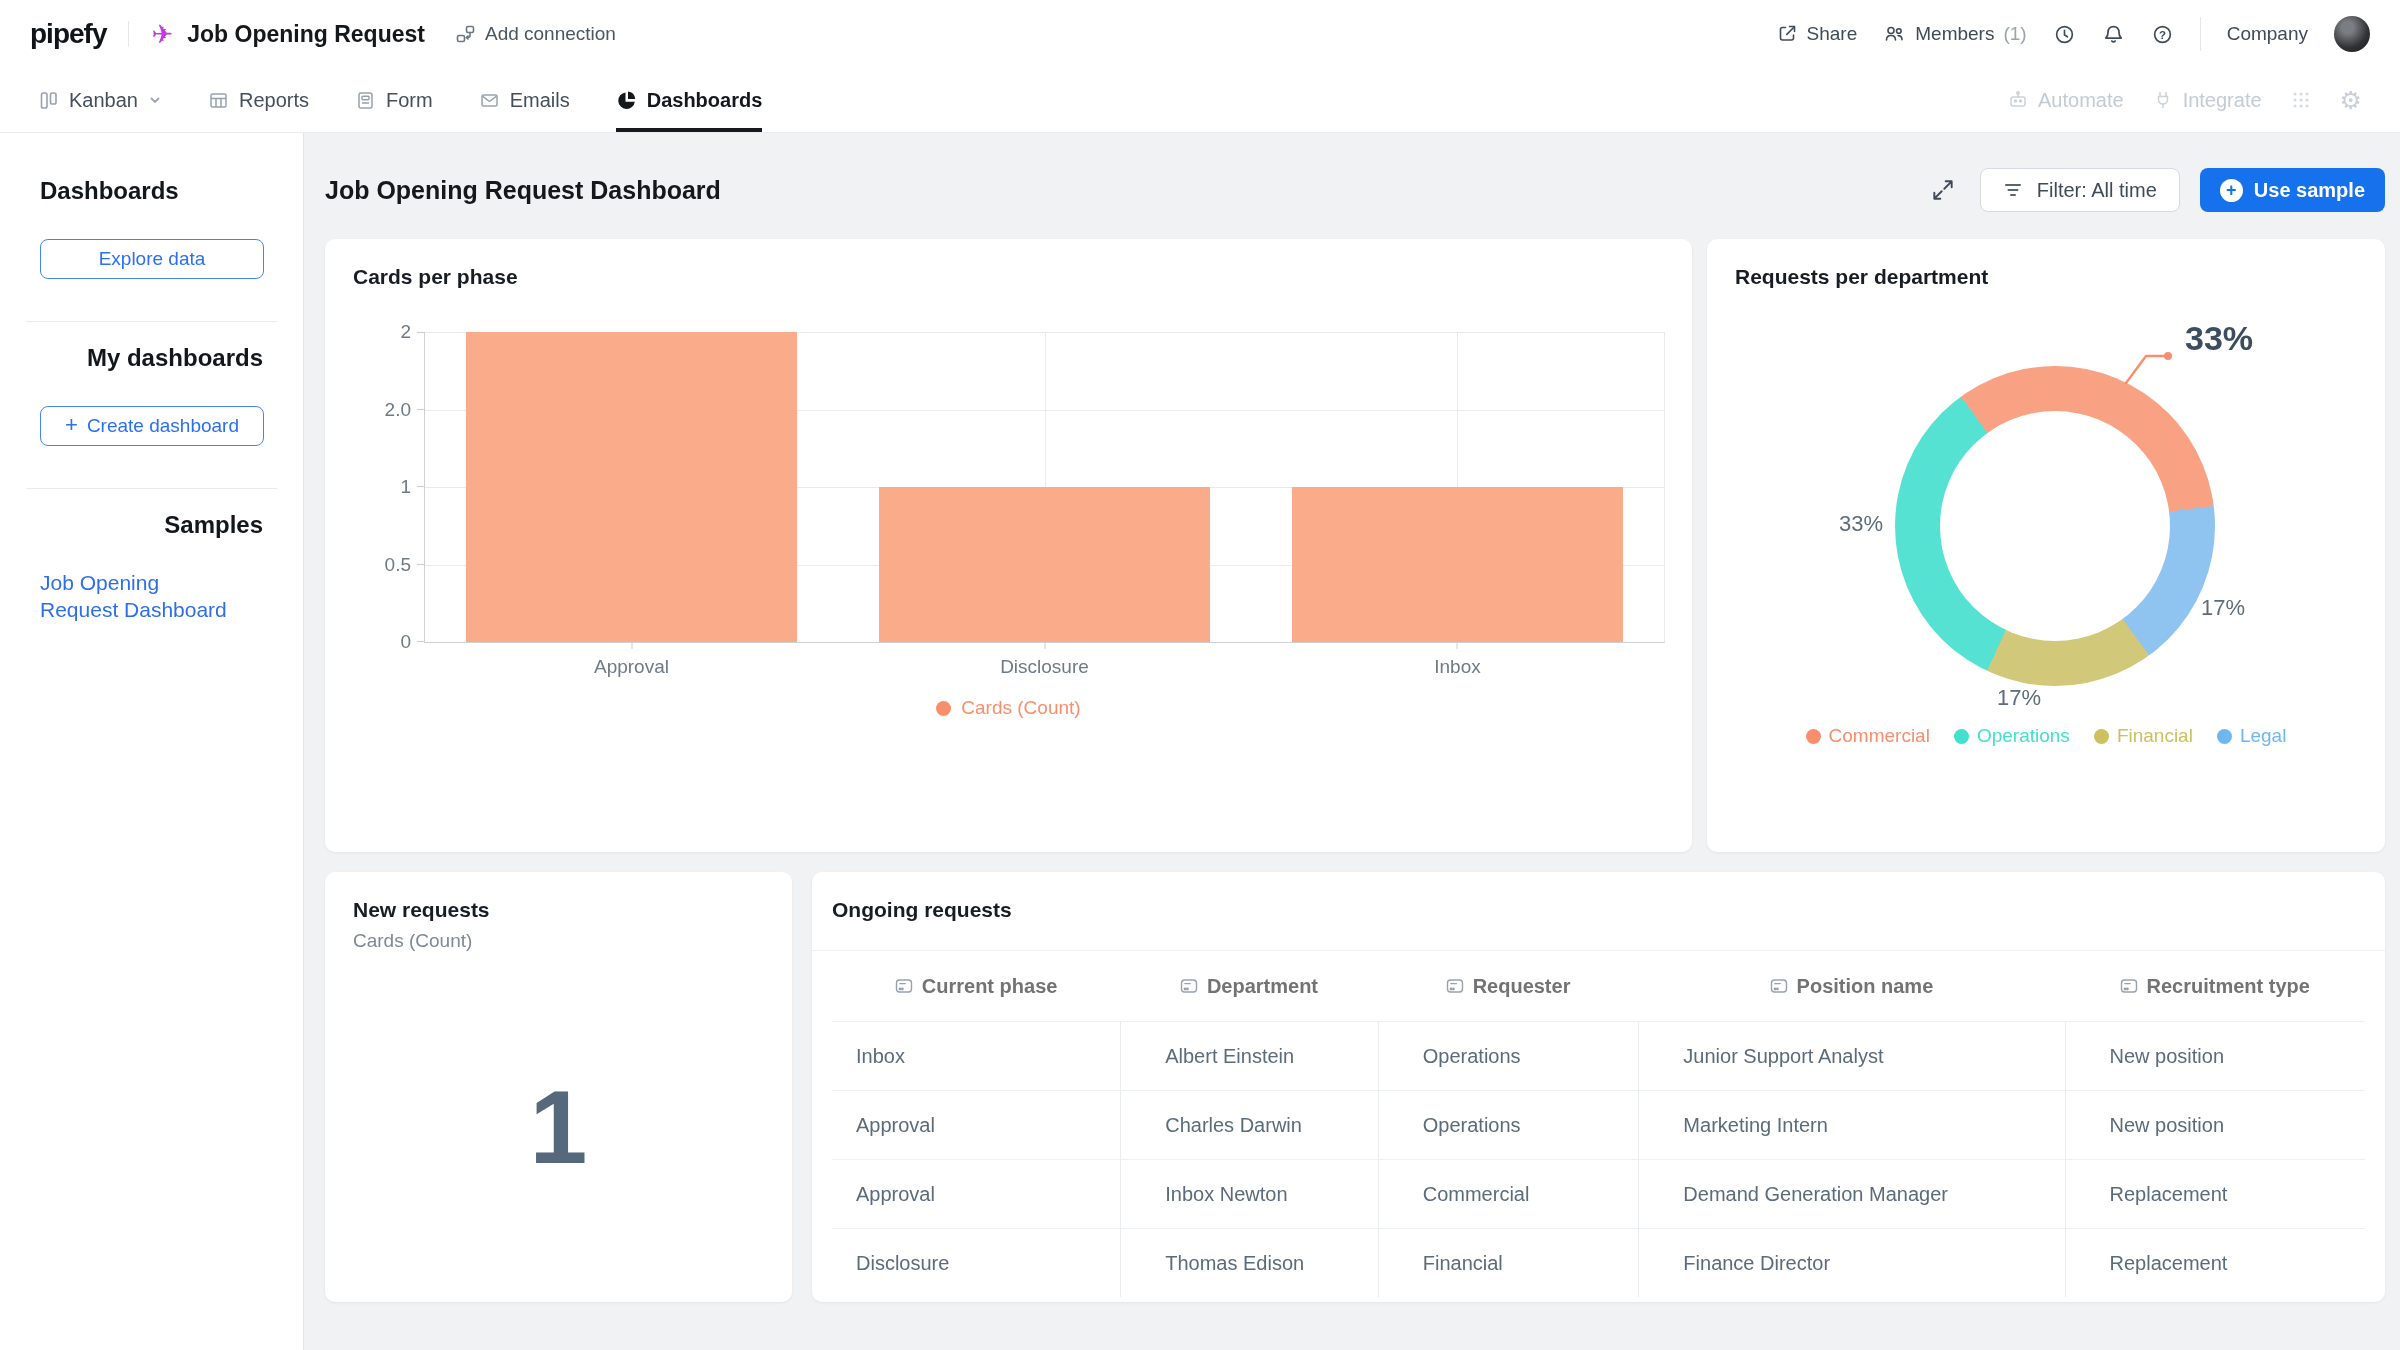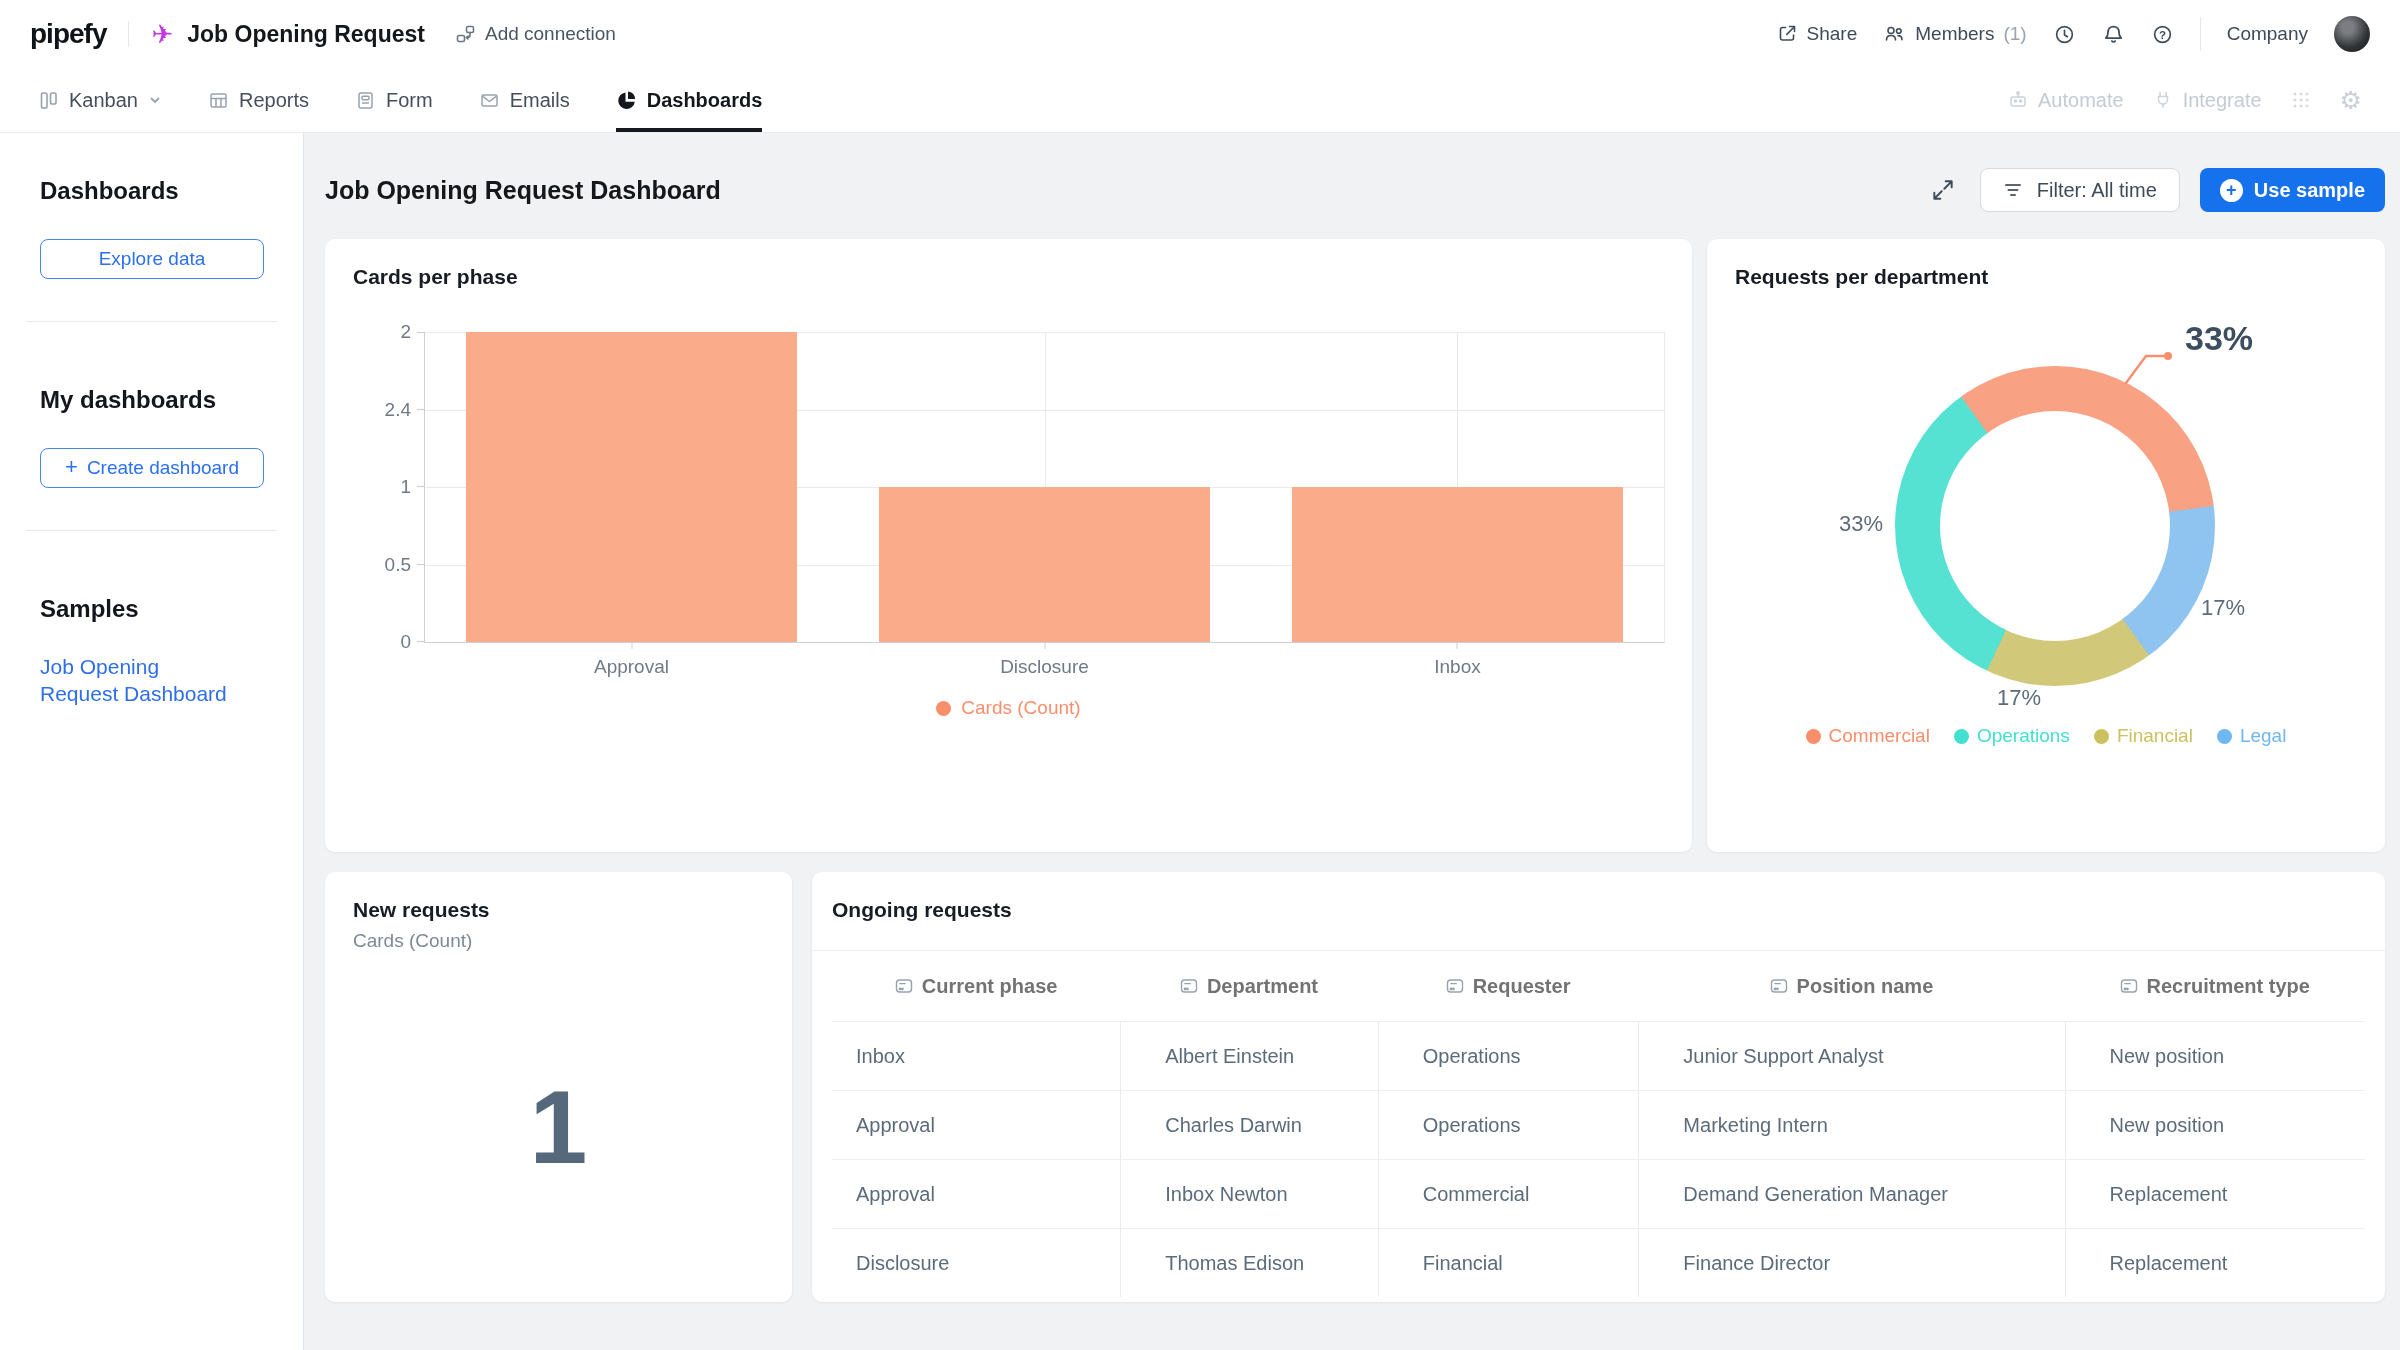--- a/index.html
+++ b/index.html
@@ -34,21 +34,21 @@
   .gear{font-size:25px;color:#C9D0D9;line-height:1;cursor:pointer;}
 
   
   .workspace{display:flex;height:1217px;}
   .sidebar{width:304px;flex:none;background:#fff;border-right:1px solid #DFE5EE;
            padding:44px 40px 0;box-sizing:border-box;}
   .sb-title{font-size:24px;font-weight:700;color:#13171C;}
   .sb-btn{margin-top:34px;width:224px;height:40px;border:1.5px solid #4284F4;border-radius:8px;background:#fff;
           color:#2B6FF2;font-size:19px;display:flex;align-items:center;justify-content:center;gap:9px;cursor:pointer;}
   .sb-divider{height:1px;background:#E7EAEE;margin:42px -14px 0;}
-  .mt44{margin-top:64px;}
+  .mt44{margin-top:22px;text-align:right;}
   .sample-link{margin-top:30px;color:#2E6FE9;font-size:21px;line-height:1.3;width:200px;cursor:pointer;}
 
   .main{flex:1;min-width:0;}
   .dash-header{height:106px;display:flex;align-items:center;padding:8px 15px 0 21px;box-sizing:border-box;}
   .dash-title{font-size:25px;font-weight:700;color:#14181A;}
   .dash-controls{margin-left:auto;display:flex;align-items:center;gap:20px;}
   .expand{color:#3F4B59;margin-right:4px;cursor:pointer;}
   .filter-btn{height:44px;padding:0 22px;border:1px solid #D5DAE0;border-radius:8px;background:#fff;
               display:flex;align-items:center;gap:14px;font-size:20px;color:#3E4A57;cursor:pointer;}
   .use-sample{height:44px;padding:0 20px;border:none;border-radius:8px;background:#1672EC;color:#fff;
@@ -343,21 +343,21 @@
             <div class="bar" style="left: 36.667%; background-color: rgb(250, 171, 137); height: 50%;"></div>
             <div class="bar" style="left: 70%; background-color: rgb(250, 171, 137); height: 50%;"></div>
 
             <span class="ytick" style="top:0;"></span>
             <span class="ytick" style="top:calc(25% - 1px);"></span>
             <span class="ytick" style="top:calc(50% - 1px);"></span>
             <span class="ytick" style="top:calc(75% - 1px);"></span>
             <span class="ytick" style="top:calc(100% - 1px);"></span>
 
             <span class="ylab" style="top:0;">2</span>
-            <span class="ylab" style="top:25%;">2.4</span>
+            <span class="ylab" style="top:25%;">2.0</span>
             <span class="ylab" style="top:50%;">1</span>
             <span class="ylab" style="top:75%;">0.5</span>
             <span class="ylab" style="top:100%;">0</span>
 
             <span class="xtick" style="left:16.667%;"></span>
             <span class="xtick" style="left:50%;"></span>
             <span class="xtick" style="left:83.333%;"></span>
 
             <span class="xlab" style="left:0;">Approval</span>
             <span class="xlab" style="left:33.333%;">Disclosure</span>

